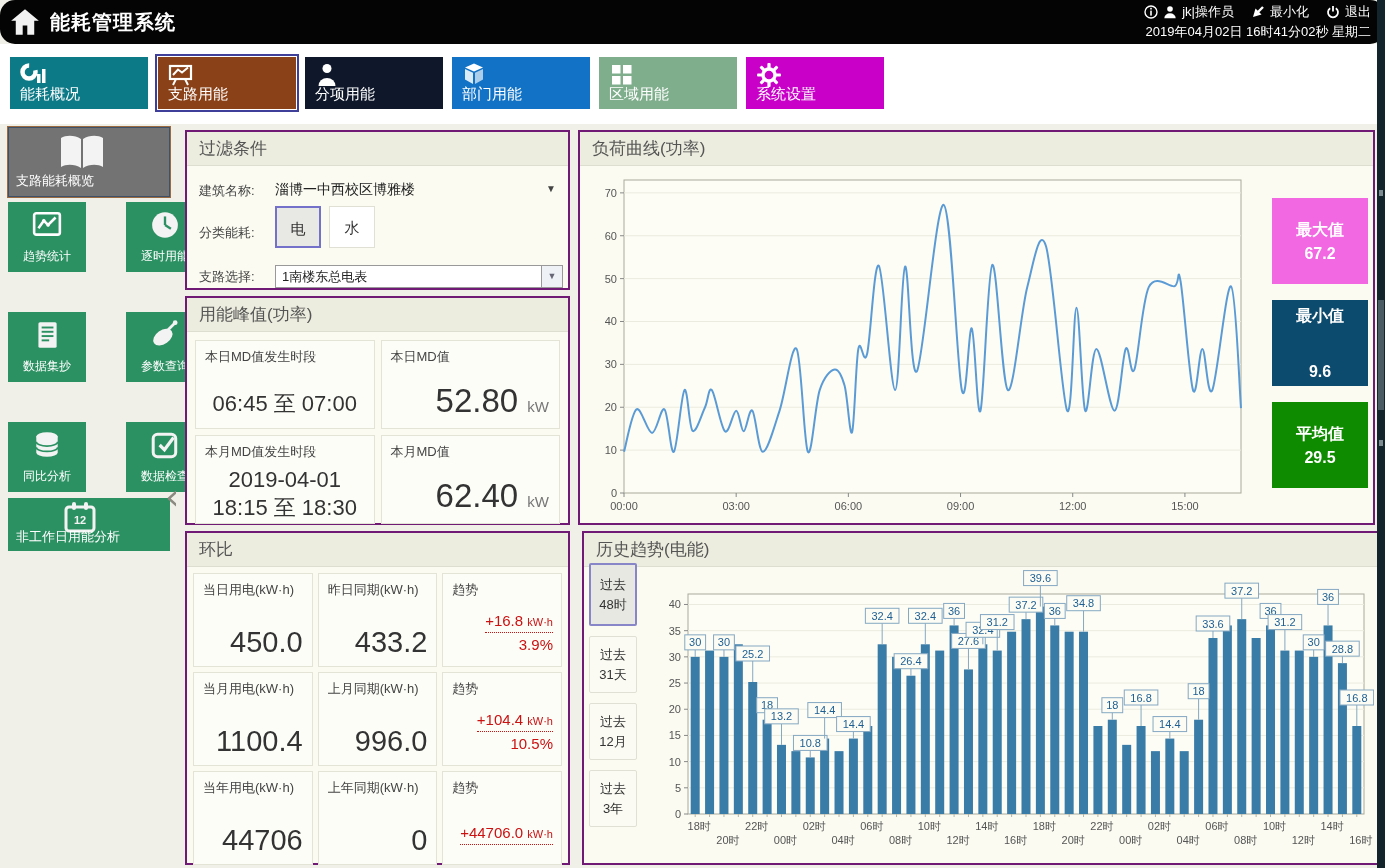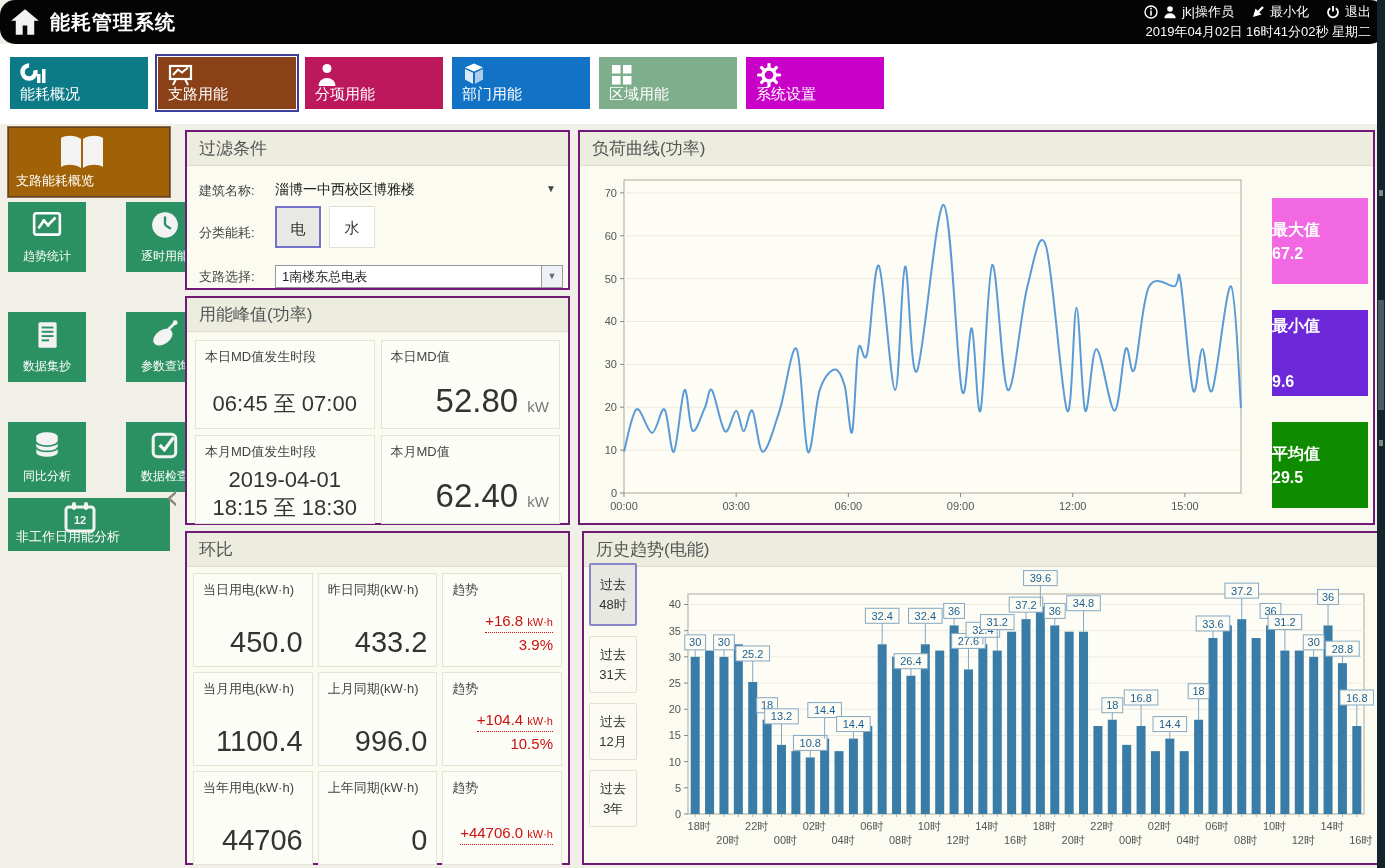--- a/index.html
+++ b/index.html
@@ -68,21 +68,21 @@
   .hb-grid .card{height:94px;}
   .hb-num{position:absolute;right:9px;bottom:7px;font-size:29px;color:#333;}
   .trend-val{position:absolute;right:8px;top:38px;font-size:15px;color:#cc1111;
              border-bottom:1px dotted #cc1111;padding-bottom:3px;}
   .trend-unit{font-size:11px;}
   .trend-pct{position:absolute;right:8px;top:62px;font-size:15px;color:#cc1111;}
   
   #p-load{left:578px;top:130px;width:797px;height:395px;}
   #line-chart{position:absolute;left:12px;top:34px;}
   .stats{position:absolute;left:692px;top:66px;width:96px;}
-  .stat-box{width:96px;height:86px;margin-bottom:26px;color:#fff;text-align:left;
+  .stat-box{width:96px;height:86px;margin-bottom:16px;color:#fff;text-align:center;
             display:flex;flex-direction:column;justify-content:center;gap:4px;}
   .stat-box .sl{font-size:16px;font-weight:bold;}
   .stat-box .sv{font-size:16px;font-weight:bold;}
   
   #p-hist{left:582px;top:531px;width:797px;height:334px;}
   .tabs{position:absolute;left:5px;top:30px;width:48px;}
   .tab{width:48px;box-sizing:border-box;background:#fbfbf3;border:1px solid #e0e0d5;border-radius:2px;
        text-align:center;font-size:13px;color:#333;padding:8px 0;line-height:1.5;margin-bottom:10px;cursor:pointer;}
   .tab.selected{background:#e8e8e2;border:2px solid #8886c8;}
   #bar-chart{position:absolute;left:68px;top:33px;}
@@ -154,21 +154,21 @@
       <span class="nicon">
         <svg width="26" height="26" viewBox="0 0 26 26">
             <rect x="2" y="4" width="21" height="13" fill="none" stroke="#fff" stroke-width="2.2"></rect>
             <polyline points="5,13 10,7.5 14,10.5 20,5.5" fill="none" stroke="#fff" stroke-width="2"></polyline>
             <line x1="8" y1="17" x2="5" y2="23" stroke="#fff" stroke-width="2"></line>
             <line x1="17" y1="17" x2="20" y2="23" stroke="#fff" stroke-width="2"></line>
           </svg>
       </span>
       <span class="nlabel">支路用能</span>
     </div>
-    <div class="nav-tile" style="left: 305px; background: #be185d;">
+    <div class="nav-tile" style="left: 305px; background: #0f172a;">
       <span class="nicon">
         <svg width="26" height="26" viewBox="0 0 26 26">
             <circle cx="12" cy="6.5" r="4.5" fill="#fff"></circle>
             <path d="M3.5 24 a8.5 8 0 0 1 17 0 z" fill="#fff"></path>
           </svg>
       </span>
       <span class="nlabel">分项用能</span>
     </div>
     <div class="nav-tile" style="left: 452px; background: rgb(18, 114, 197);">
       <span class="nicon">
@@ -205,21 +205,21 @@
               <rect x="11.4" y="1" width="3.2" height="6" rx="1" transform="rotate(315 13 13)"></rect>
             </g>
             <circle cx="13" cy="13" r="6" fill="none" stroke="#fff" stroke-width="3.4"></circle>
           </svg>
       </span>
       <span class="nlabel">系统设置</span>
     </div>
   </nav>
 
   <aside class="sidebar">
-    <div class="side-tile side-big selected" style="background: #a16207;">
+    <div class="side-tile side-big selected" style="background: #737373;">
       <span class="sicon">
         <svg width="56" height="40" viewBox="0 0 56 40">
             <path d="M27 6 C21 2 12 2 7 5 V34 C12 31 21 31 27 35 Z" fill="#f3f3f3"></path>
             <path d="M29 6 C35 2 44 2 49 5 V34 C44 31 35 31 29 35 Z" fill="#f3f3f3"></path>
           </svg>
       </span>
       <span class="slabel">支路能耗概览</span>
     </div>
     <div class="side-grid">
       <div class="side-tile side-sm" style="background: rgb(44, 145, 98);">
@@ -426,21 +426,21 @@
         <text x="480.72727272727275" y="344" text-anchor="middle" font-size="11" fill="#555" font-family="Liberation Sans,sans-serif">12:00</text>
         <line x1="592.9090909090909" y1="327" x2="592.9090909090909" y2="331" stroke="#888"></line>
         <text x="592.9090909090909" y="344" text-anchor="middle" font-size="11" fill="#555" font-family="Liberation Sans,sans-serif">15:00</text>
         <path d="M32,285.8383561643836C34.07744107744108,278.763698630137,39.79040404040404,246.53470319634704,44.464646464646464,243.3904109589041C49.138888888888886,240.2461187214612,55.371212121212125,266.972602739726,60.04545454545455,266.972602739726C64.71969696969697,266.972602739726,68.87457912457913,240.2461187214612,72.51010101010101,243.3904109589041C76.14562289562289,246.53470319634704,78.53468013468013,289.0541095890411,81.85858585858585,285.8383561643836C85.18249158249158,282.62260273972606,89.33737373737374,227.5974885844749,92.45353535353536,224.0958904109589C95.56969696969698,220.59429223744291,97.12777777777778,261.9703196347032,100.55555555555556,264.82876712328766C103.98333333333333,267.68721461187215,109.80016835016835,248.03538812785388,113.02020202020202,241.24657534246575C116.24023569023569,234.45776255707761,116.55185185185185,220.09406392694063,119.87575757575758,224.0958904109589C123.1996632996633,228.09771689497717,128.91262626262628,261.827397260274,132.96363636363637,265.25753424657535C137.01464646464646,268.6876712328767,141.06565656565658,244.6767123287671,144.1818181818182,244.6767123287671C147.2979797979798,244.6767123287671,148.95993265993266,265.25753424657535,151.66060606060606,265.25753424657535C154.36127946127945,265.25753424657535,157.1658249158249,241.24657534246575,160.38585858585859,244.6767123287671C163.60589225589226,248.10684931506847,166.41043771043772,285.98127853881283,170.9808080808081,285.8383561643836C175.55117845117846,285.69543378995434,182.1989898989899,260.96986301369867,187.8080808080808,243.8191780821918C193.4171717171717,226.66849315068495,199.9611111111111,175.93105022831048,204.63535353535354,182.93424657534246C209.30959595959598,189.93744292237443,212.01026936026938,278.97808219178086,215.85353535353536,285.8383561643836C219.69680134680135,292.6986301369863,223.22845117845117,237.81643835616438,227.6949494949495,224.0958904109589C232.16144781144783,210.37534246575342,238.4976430976431,204.22968036529682,242.65252525252527,203.5150684931507C246.80740740740742,202.80045662100457,249.71582491582492,209.37488584474883,252.62424242424242,219.80821917808217C255.53265993265993,230.2415525114155,257.81784511784514,272.2607305936073,260.1030303030303,266.1150684931507C262.3882154882155,259.9694063926941,263.8424242424243,195.94018264840182,266.33535353535353,182.93424657534246C268.8282828282828,169.9283105022831,271.6328282828283,201.94292237442923,275.06060606060606,188.07945205479453C278.4883838383838,174.21598173515983,282.22777777777776,93.75068493150684,286.9020202020202,99.75342465753424C291.57626262626263,105.75616438356164,298.7434343434344,223.95296803652968,303.1060606060606,224.0958904109589C307.46868686868686,224.23881278538812,309.4422558922559,103.75525114155253,313.0777777777778,100.61095890410961C316.71329966329967,97.46666666666668,318.4791245791246,215.5205479452055,324.9191919191919,205.23013698630137C331.35925925925926,194.93972602739726,344.2393939393939,35.724200913242015,351.7181818181818,38.868493150684934C359.1969696969697,42.01278538812785,365.11767676767676,203.5150684931507,369.7919191919192,224.0958904109589C374.4661616161616,244.6767123287671,376.64747474747475,158.9232876712329,379.76363636363635,162.35342465753428C382.87979797979796,165.78356164383564,385.06111111111113,255.25296803652967,388.4888888888889,244.6767123287671C391.91666666666663,234.10045662100455,395.75993265993264,102.32602739726026,400.330303030303,98.8958904109589C404.9006734006734,95.46575342465754,410.0942760942761,220.37990867579907,415.9111111111111,224.0958904109589C421.7279461279461,227.81187214611873,428.89511784511785,145.2027397260274,435.23131313131313,121.19178082191782C441.5675084175084,97.18082191780823,447.28047138047134,59.449315068493156,453.9282828282828,80.03013698630137C460.5760942760943,100.6109589041096,470.0284511784512,234.386301369863,475.1181818181818,244.6767123287671C480.20791245791247,254.96712328767123,481.4543771043771,141.77260273972604,484.46666666666664,141.77260273972604C487.4789562289562,141.77260273972604,489.86801346801343,237.81643835616438,493.19191919191917,244.6767123287671C496.5158249158249,251.53698630136984,499.5281144781145,182.93424657534246,504.410101010101,182.93424657534246C509.29208754208753,182.93424657534246,517.6018518518518,244.6767123287671,522.4838383838384,244.6767123287671C527.3658249158249,244.6767123287671,530.3781144781144,189.79452054794518,533.7020202020202,182.93424657534246C537.025925925926,176.07397260273973,538.5840067340068,213.8054794520548,542.4272727272728,203.5150684931507C546.2705387205388,193.22465753424657,550.1138047138047,135.05525114155253,556.7616161616162,121.19178082191782C563.4094276094277,107.3283105022831,577.0166666666667,121.33470319634702,582.3141414141414,120.33424657534245C587.6116161616162,119.33378995433787,585.4303030303031,97.89543378995434,588.5464646464646,115.18904109589042C591.6626262626262,132.48264840182648,597.3755892255892,212.80502283105022,601.0111111111111,224.0958904109589C604.6466329966329,235.38675799086758,607.1395622895623,182.93424657534246,610.3595959595959,182.93424657534246C613.5796296296296,182.93424657534246,615.5531986531986,234.52922374429224,620.3313131313131,224.0958904109589C625.1094276094276,213.66255707762556,634.2501683501683,117.33287671232875,639.0282828282828,120.33424657534245C643.8063973063973,123.33561643835614,647.3380471380472,221.80913242009132,649,242.1041095890411" fill="none" stroke="#5b9bd5" stroke-width="2"></path>
       </svg>
     <div class="stats">
       <div class="stat-box" style="background: rgb(241, 104, 226);">
         <div class="sl">最大值</div>
         <div class="sv">67.2</div>
       </div>
-      <div class="stat-box" style="background: #6d28d9; gap: 36px;">
+      <div class="stat-box" style="background: #0c4a6e; gap: 36px;">
         <div class="sl">最小值</div>
         <div class="sv">9.6</div>
       </div>
       <div class="stat-box" style="background: rgb(15, 139, 0);">
         <div class="sl">平均值</div>
         <div class="sv">29.5</div>
       </div>
     </div>
   </section>
 

